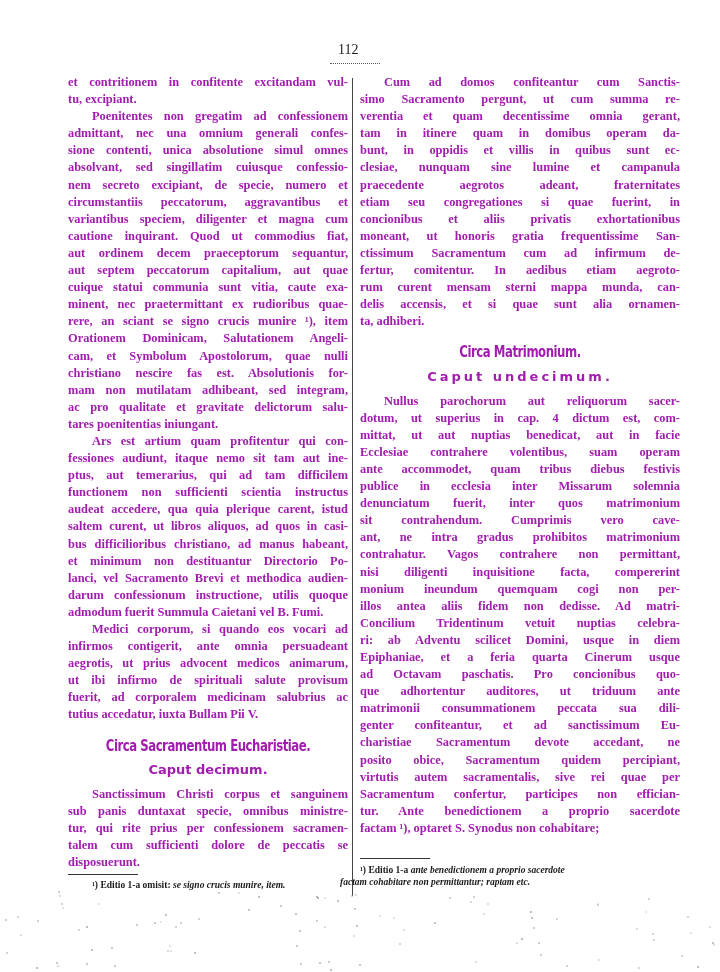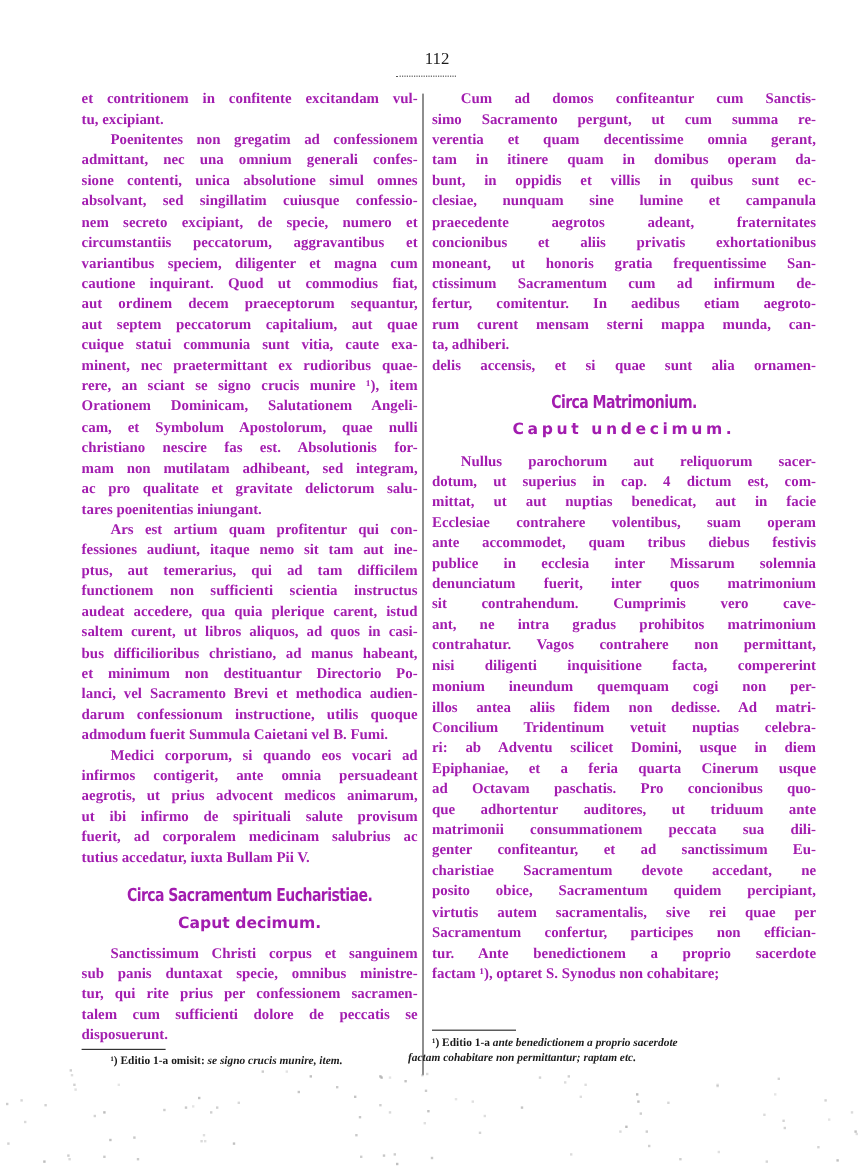--- a/index.html
+++ b/index.html
@@ -1,19 +1,19 @@
 <!DOCTYPE html>
 <html><head>
 <meta charset="utf-8">
 <style>
   html, body { margin: 0; padding: 0; background: #ffffff; }
   body { width: 720px; height: 972px; position: relative; overflow: hidden;
          font-family: "DejaVu Serif", "Liberation Serif", serif; color: #1a1a1a; }
   .page-number { position: absolute; left: 338px; top: 42px; font-size: 14px;
-                 font-family: "Liberation Serif", serif; margin-left: 16px; }
+                 font-family: "Liberation Serif", serif; }
   .page-number-rule { position: absolute; left: 330px; top: 60px; width: 50px; height: 3px;
                       border-bottom: 1px dotted #555; }
   .column { position: absolute; top: 74px; font-size: 12.4px; line-height: 17.1px;
             font-family: "Liberation Serif", serif; font-weight: bold; color: #a21caf; }
   .col-left { left: 68px; width: 280px; }
   .col-right { left: 360px; width: 320px; }
   .divider { position: absolute; left: 352px; top: 78px; width: 0; height: 818px;
              border-left: 1px solid #444; }
   .line { white-space: nowrap; text-align: justify; text-align-last: justify; display: block; height: 17.1px; }
   .line.last { text-align-last: left; }
@@ -97,27 +97,28 @@
 
 <div class="column col-right">
   <div id="rb1">
       <span class="line indent">Cum ad domos confiteantur cum Sanctis-</span>
       <span class="line">simo Sacramento pergunt, ut cum summa re-</span>
       <span class="line">verentia et quam decentissime omnia gerant,</span>
       <span class="line">tam in itinere quam in domibus operam da-</span>
       <span class="line">bunt, in oppidis et villis in quibus sunt ec-</span>
       <span class="line">clesiae, nunquam sine lumine et campanula</span>
       <span class="line">praecedente aegrotos adeant, fraternitates</span>
+      <span class="line">etiam seu congregationes si quae fuerint, in</span>
       <span class="line">concionibus et aliis privatis exhortationibus</span>
       <span class="line">moneant, ut honoris gratia frequentissime San-</span>
       <span class="line">ctissimum Sacramentum cum ad infirmum de-</span>
       <span class="line">fertur, comitentur. In aedibus etiam aegroto-</span>
       <span class="line">rum curent mensam sterni mappa munda, can-</span>
+      <span class="line">delis accensis, et si quae sunt alia ornamen-</span>
       <span class="line last">ta, adhiberi.</span>
-      <span class="line">delis accensis, et si quae sunt alia ornamen-</span>
     </div>
   <div class="heading-gothic">Circa Matrimonium.</div>
   <div class="heading-caput spaced">Caput undecimum.</div>
   <div id="rb2">
       <span class="line indent">Nullus parochorum aut reliquorum sacer-</span>
       <span class="line">dotum, ut superius in cap. 4 dictum est, com-</span>
       <span class="line">mittat, ut aut nuptias benedicat, aut in facie</span>
       <span class="line">Ecclesiae contrahere volentibus, suam operam</span>
       <span class="line">ante accommodet, quam tribus diebus festivis</span>
       <span class="line">publice in ecclesia inter Missarum solemnia</span>

